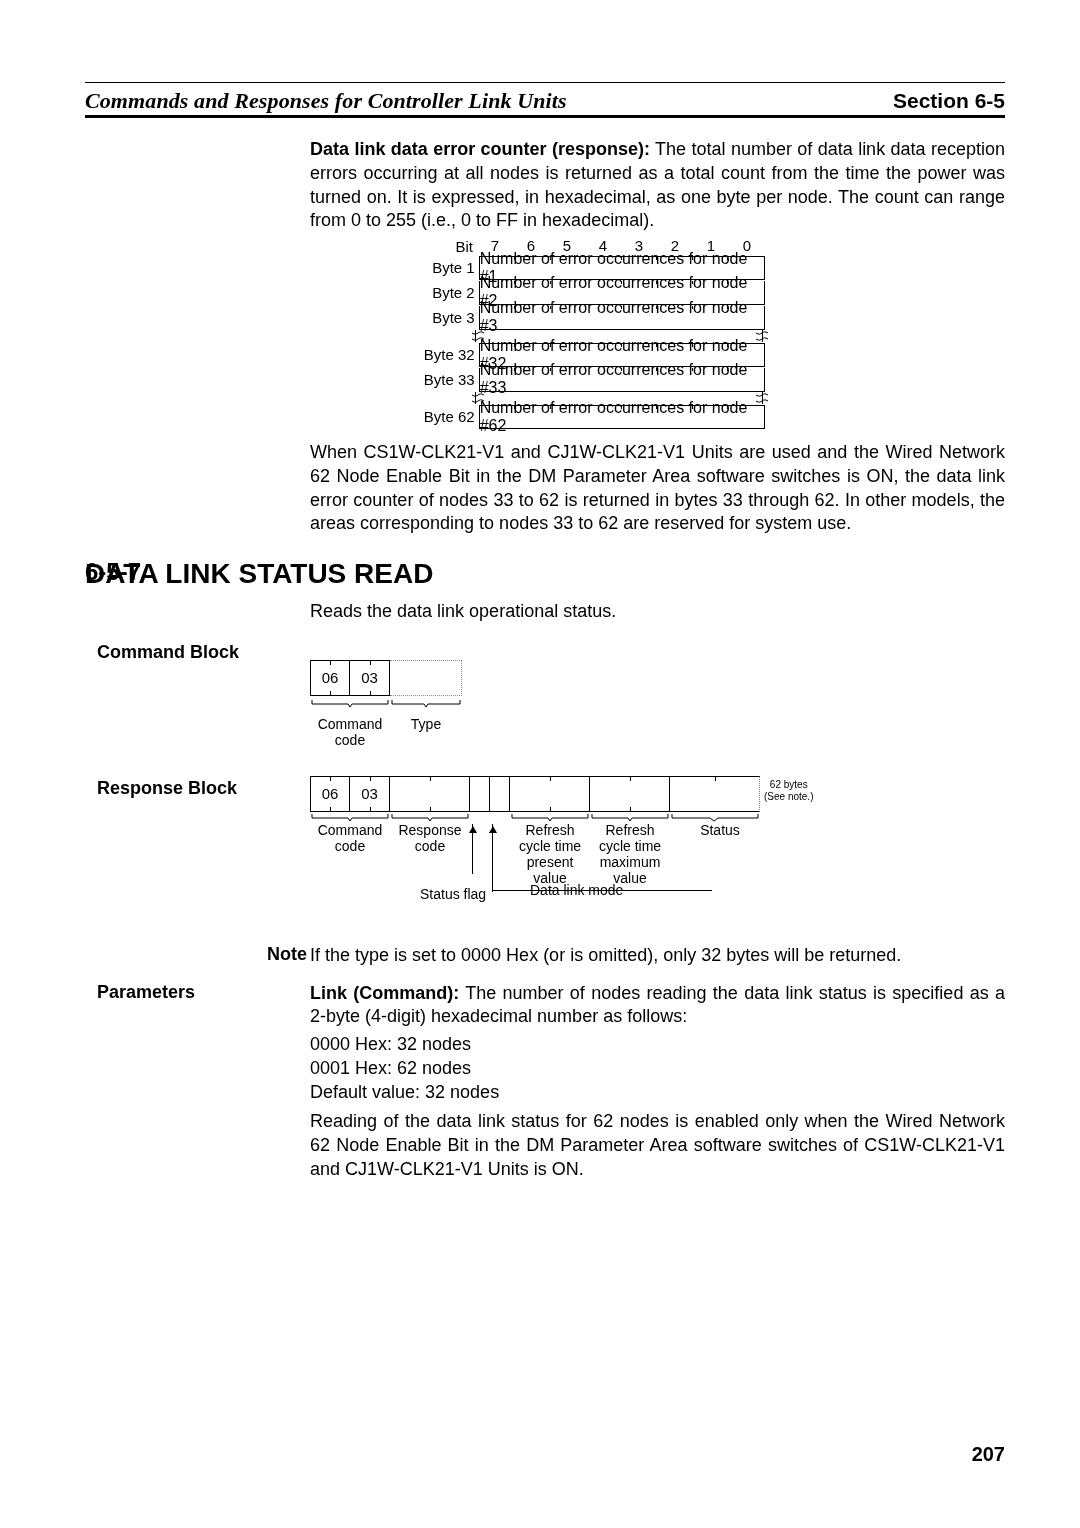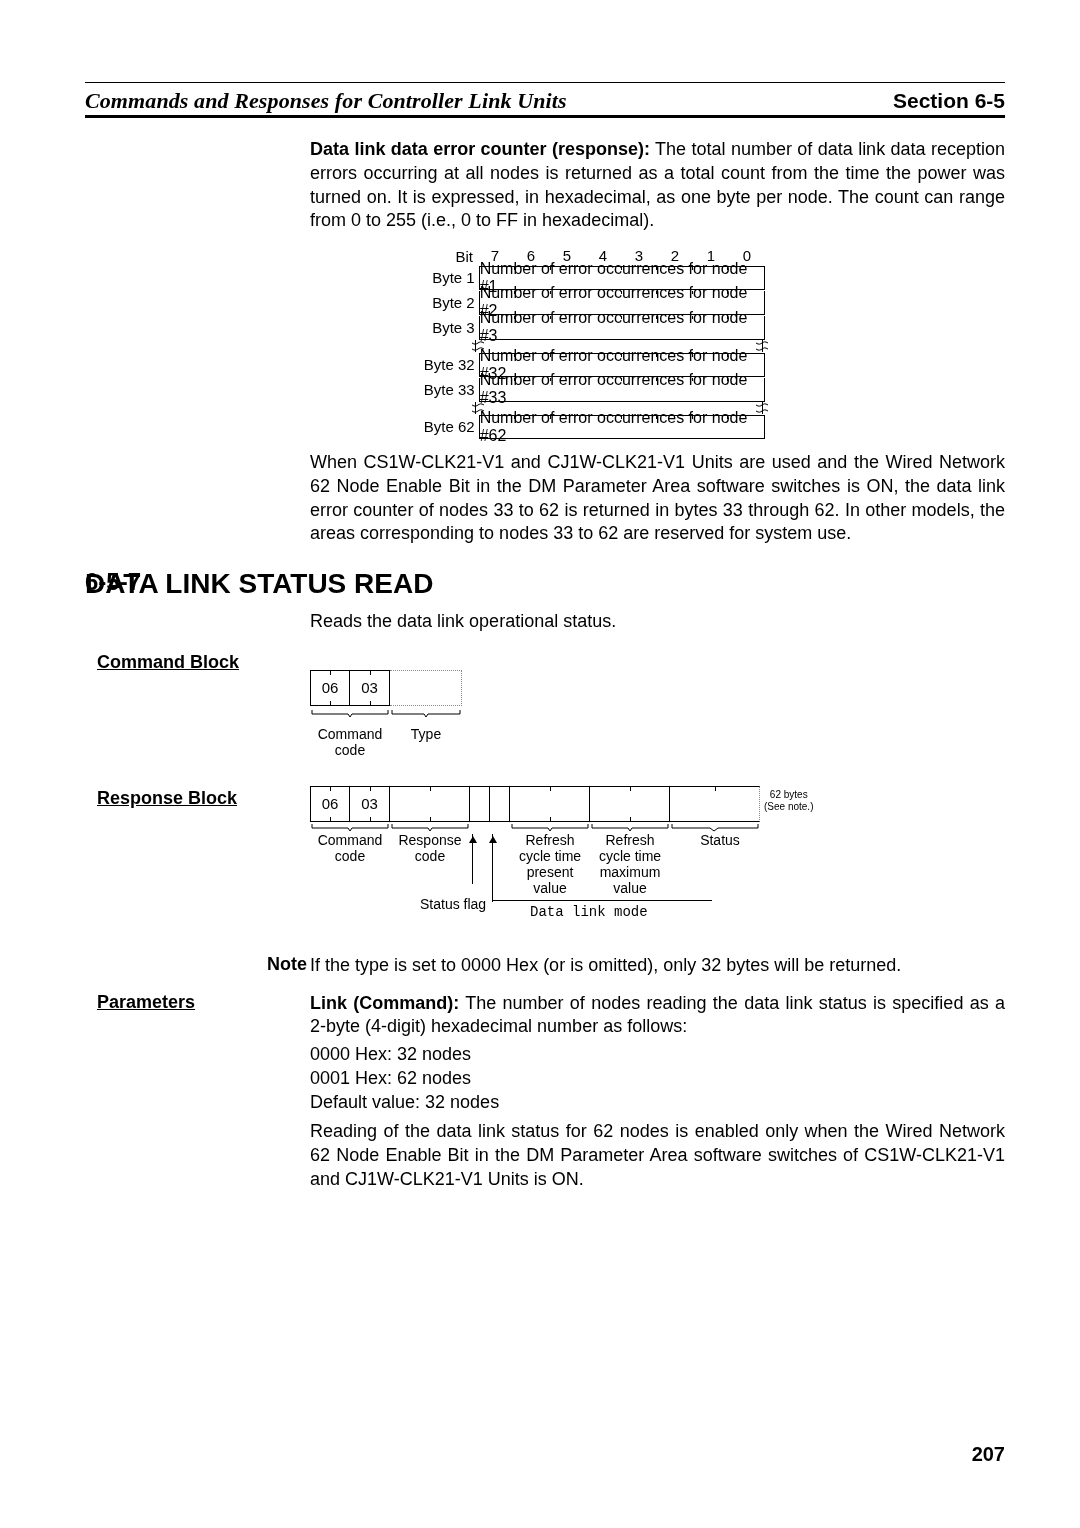--- a/index.html
+++ b/index.html
@@ -60,21 +60,21 @@
   .maincol {
     margin-left: 225px;
   }
   .para {
     font-size: 18px;
     line-height: 1.32;
     text-align: justify;
   }
   .bold { font-weight: bold; }
   .bit-table {
-    margin: 14px auto 6px auto;
+    margin: 4px auto 6px auto;
     font-size: 15px;
   }
   .bit-header {
     display: flex;
     align-items: flex-end;
   }
   .bit-label-left {
     width: 60px;
     text-align: right;
     padding-right: 4px;
@@ -148,21 +148,20 @@
   }
   .sec-title {
     font-weight: bold;
     font-size: 28px;
   }
   .side-label {
     position: absolute;
     left: 12px;
     font-weight: bold;
     font-size: 18px;
-    text-decoration: underline;
   }
   .note-label {
     position: absolute;
     left: 182px;
     font-weight: bold;
     font-size: 18px;
   }
 
   
   .cmd-diag {
@@ -474,21 +473,21 @@
             <div style="width:1px; height:50px; background:#000; margin:0 auto;"></div>
           </div>
           <div style="position:absolute; left:159px; top:-2px;"><span class="arrow-up"></span></div>
           <div style="position:absolute; left:110px; top:52px;margin-top:12px;">Status flag</div>
 
           <div style="position:absolute; left:182px; top:2px;">
             <div style="width:1px; height:68px; background:#000;"></div>
           </div>
           <div style="position:absolute; left:179px; top:-2px;"><span class="arrow-up"></span></div>
           <div style="position:absolute; left:182px; top:68px; width:220px; border-top:1px solid #000;"></div>
-          <div style="position:absolute; left:220px; top:72px;font-family:Liberation Mono, monospace;">Data link mode</div>
+          <div style="position:absolute; left:220px; top:60px;">Data link mode</div>
 
           <div style="position:absolute; left:200px; width:80px; text-align:center; white-space:pre-line;">Refresh
 cycle time
 present
 value</div>
           <div style="position:absolute; left:280px; width:80px; text-align:center; white-space:pre-line;">Refresh
 cycle time
 maximum
 value</div>
           <div style="position:absolute; left:370px; width:80px; text-align:center;">Status</div>

